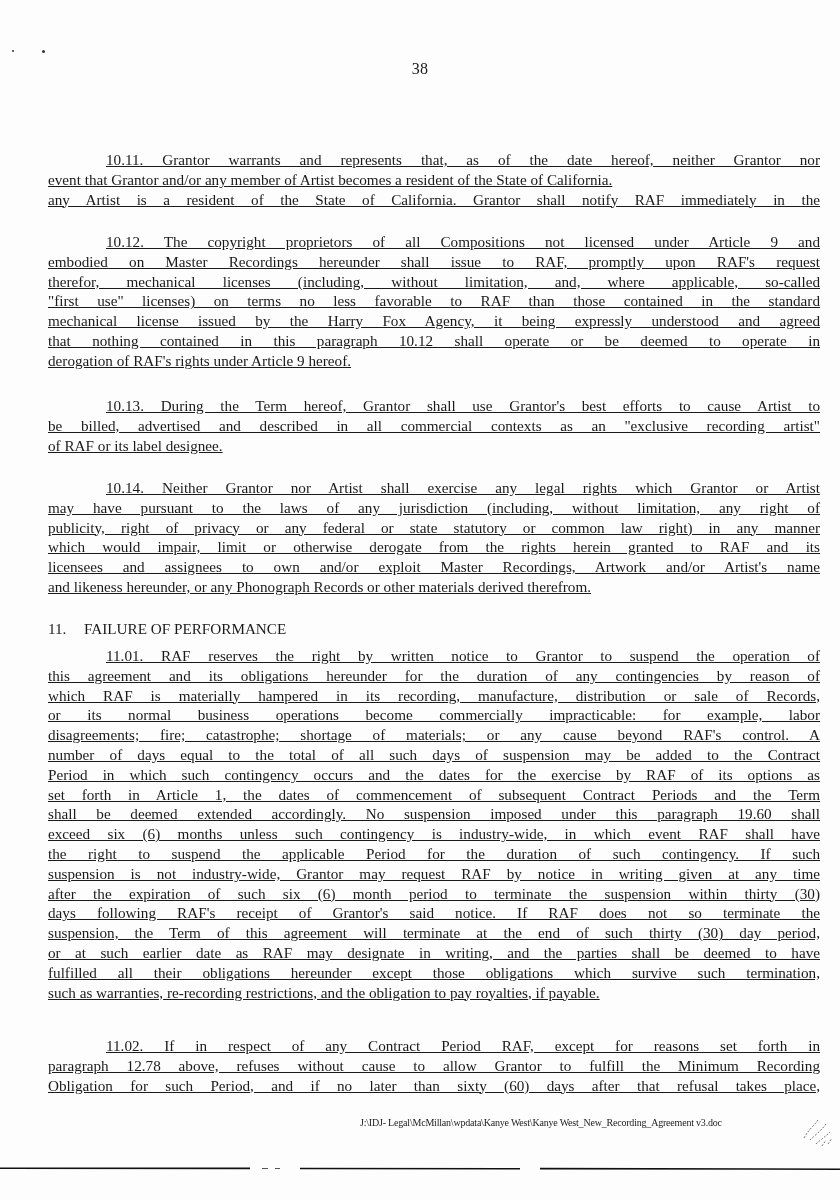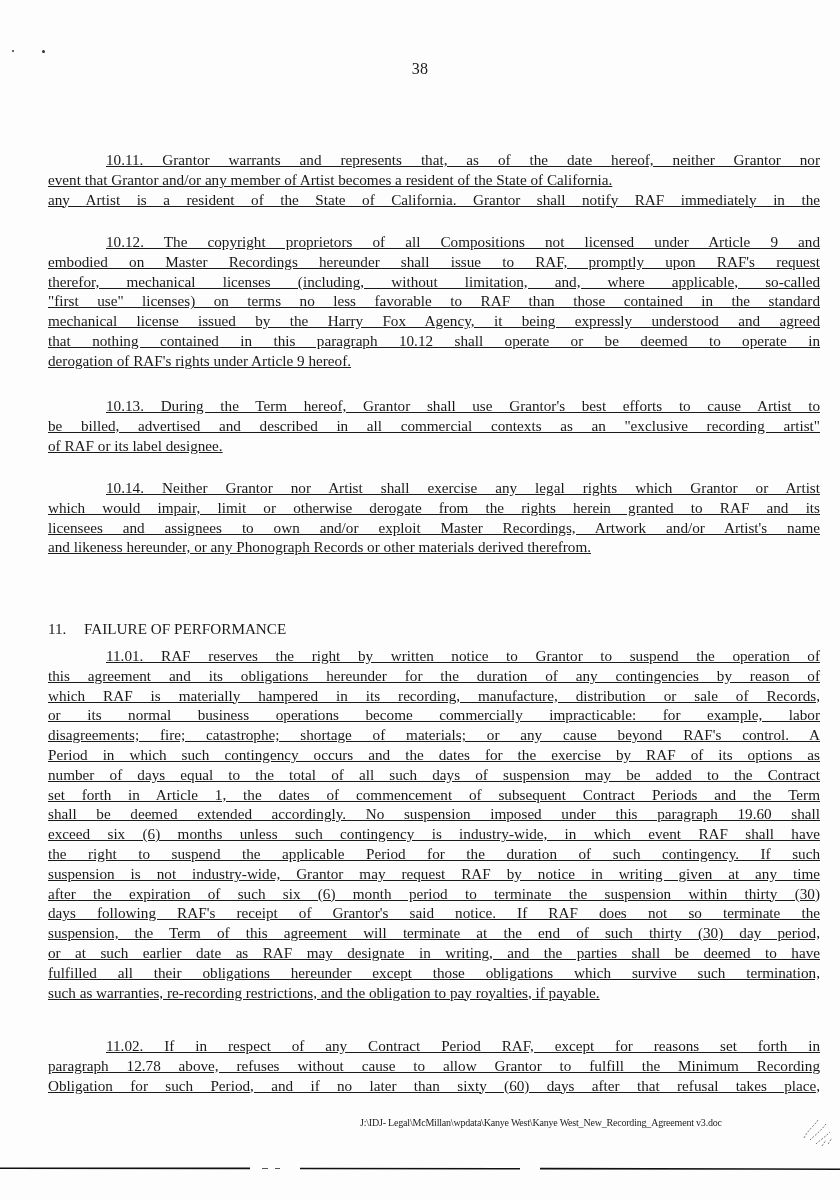--- a/index.html
+++ b/index.html
@@ -62,40 +62,42 @@
     <p class="para">
       <span class="line first">10.13. During the Term hereof, Grantor shall use Grantor's best efforts to cause Artist to</span>
       <span class="line">be billed, advertised and described in all commercial contexts as an "exclusive recording artist"</span>
       <span class="line last">of RAF or its label designee.</span>
     </p>
   </div>
 
   <div class="body-text" style="top:478px;">
     <p class="para">
       <span class="line first">10.14. Neither Grantor nor Artist shall exercise any legal rights which Grantor or Artist</span>
+      <span class="line">may have pursuant to the laws of any jurisdiction (including, without limitation, any right of</span>
+      <span class="line">publicity, right of privacy or any federal or state statutory or common law right) in any manner</span>
       <span class="line">which would impair, limit or otherwise derogate from the rights herein granted to RAF and its</span>
       <span class="line">licensees and assignees to own and/or exploit Master Recordings, Artwork and/or Artist's name</span>
       <span class="line last">and likeness hereunder, or any Phonograph Records or other materials derived therefrom.</span>
     </p>
   </div>
 
   <div class="heading" style="top:620px;left:48px;width:400px;height:20px;">
     <span class="num">11.</span>
     <span class="title">FAILURE OF PERFORMANCE</span>
   </div>
 
   <div class="body-text" style="top:646px;">
     <p class="para">
       <span class="line first">11.01. RAF reserves the right by  written  notice to Grantor to suspend the operation of</span>
       <span class="line">this agreement and its obligations hereunder for the duration of any contingencies by reason of</span>
       <span class="line">which RAF is materially hampered in its recording, manufacture, distribution or sale of Records,</span>
       <span class="line">or its normal business operations become commercially impracticable: for example, labor</span>
       <span class="line">disagreements; fire; catastrophe; shortage of materials; or any cause beyond RAF's control.  A</span>
+      <span class="line">number of days equal to the total of all such days of suspension may be added to the Contract</span>
       <span class="line">Period in which such contingency occurs and the dates for the exercise by RAF of its options as</span>
-      <span class="line">number of days equal to the total of all such days of suspension may be added to the Contract</span>
       <span class="line">set forth in Article 1, the dates of commencement of subsequent Contract Periods and the Term</span>
       <span class="line">shall be deemed extended accordingly. No suspension imposed under this paragraph 19.60 shall</span>
       <span class="line">exceed six (6) months unless such contingency is industry-wide, in which event RAF shall have</span>
       <span class="line">the right to suspend the applicable Period for the duration of such contingency.   If such</span>
       <span class="line">suspension is not industry-wide, Grantor may request RAF by notice in writing given at any time</span>
       <span class="line">after the expiration of such six (6) month period to terminate the suspension within thirty (30)</span>
       <span class="line">days following RAF's receipt of Grantor's said notice. If RAF does not so terminate the</span>
       <span class="line">suspension, the Term of this agreement will terminate at the end of such thirty (30) day period,</span>
       <span class="line">or at such earlier date as RAF may designate in writing, and the parties shall be deemed to have</span>
       <span class="line">fulfilled all their obligations hereunder except those obligations which survive such termination,</span>

